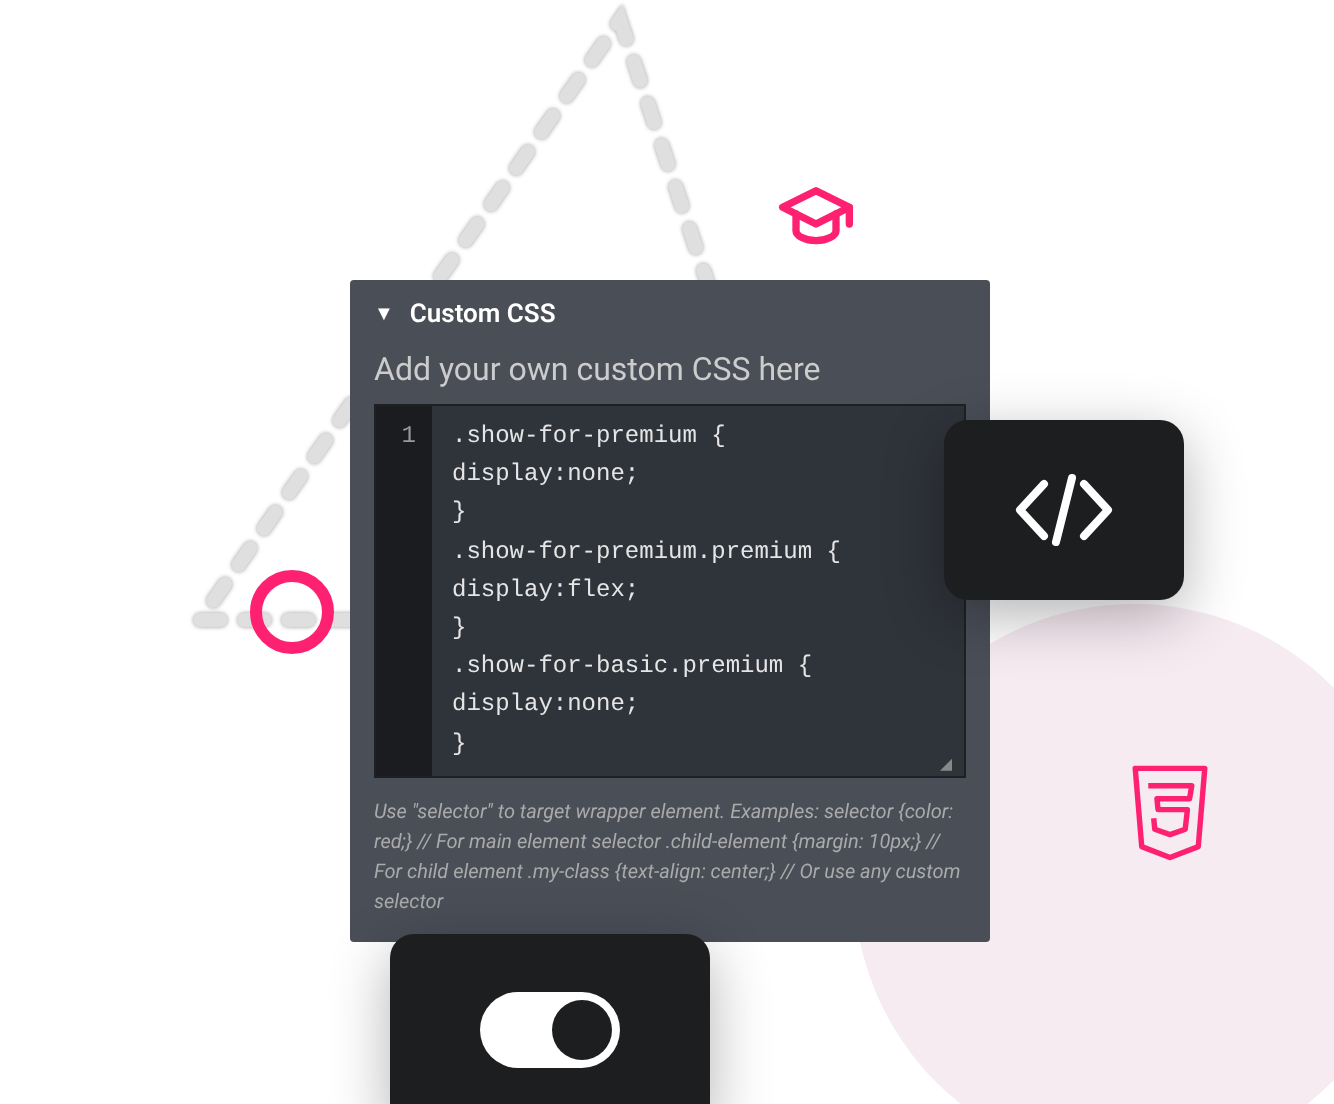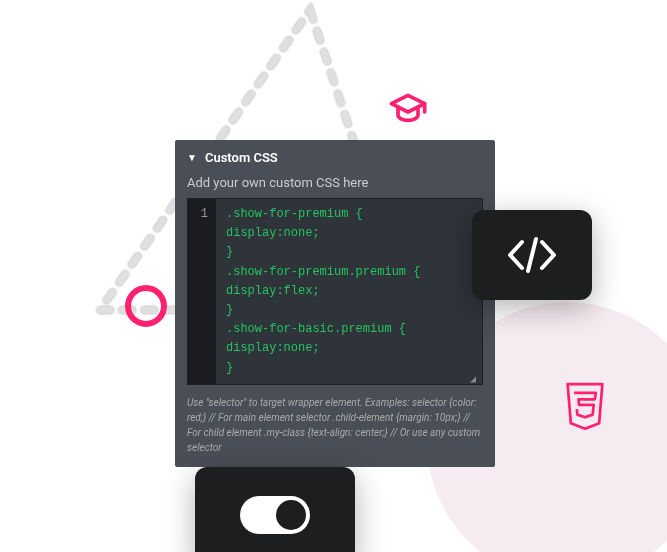--- a/index.html
+++ b/index.html
@@ -79,21 +79,21 @@
 .panel-header .chevron {
   color: #fff;
   font-size: 10px;
 }
 .panel-title {
   font-size: 13px;
   font-weight: 600;
   color: #fff;
 }
 .panel-subtitle {
-  font-size: 13px;
+  font-size: 16px;
   color: #ccc;
   padding: 0 12px 8px 12px;
 }
 .code-editor {
   margin: 0 12px;
   background: #2f333a;
   border: 1px solid #1e2025;
   display: flex;
   font-family: "Courier New", Courier, monospace;
   font-size: 12px;
@@ -104,21 +104,21 @@
 .gutter {
   background: #1a1c20;
   color: #999;
   padding: 6px 8px;
   text-align: right;
   min-width: 28px;
   user-select: none;
 }
 .code-area {
   padding: 6px 10px;
-  color: #22c55e;
+  color: #e5e5e5;
   flex: 1;
   white-space: pre;
   overflow: hidden;
 }
 .resize-handle {
   position: absolute;
   right: 2px;
   bottom: 2px;
   width: 10px;
   height: 10px;

